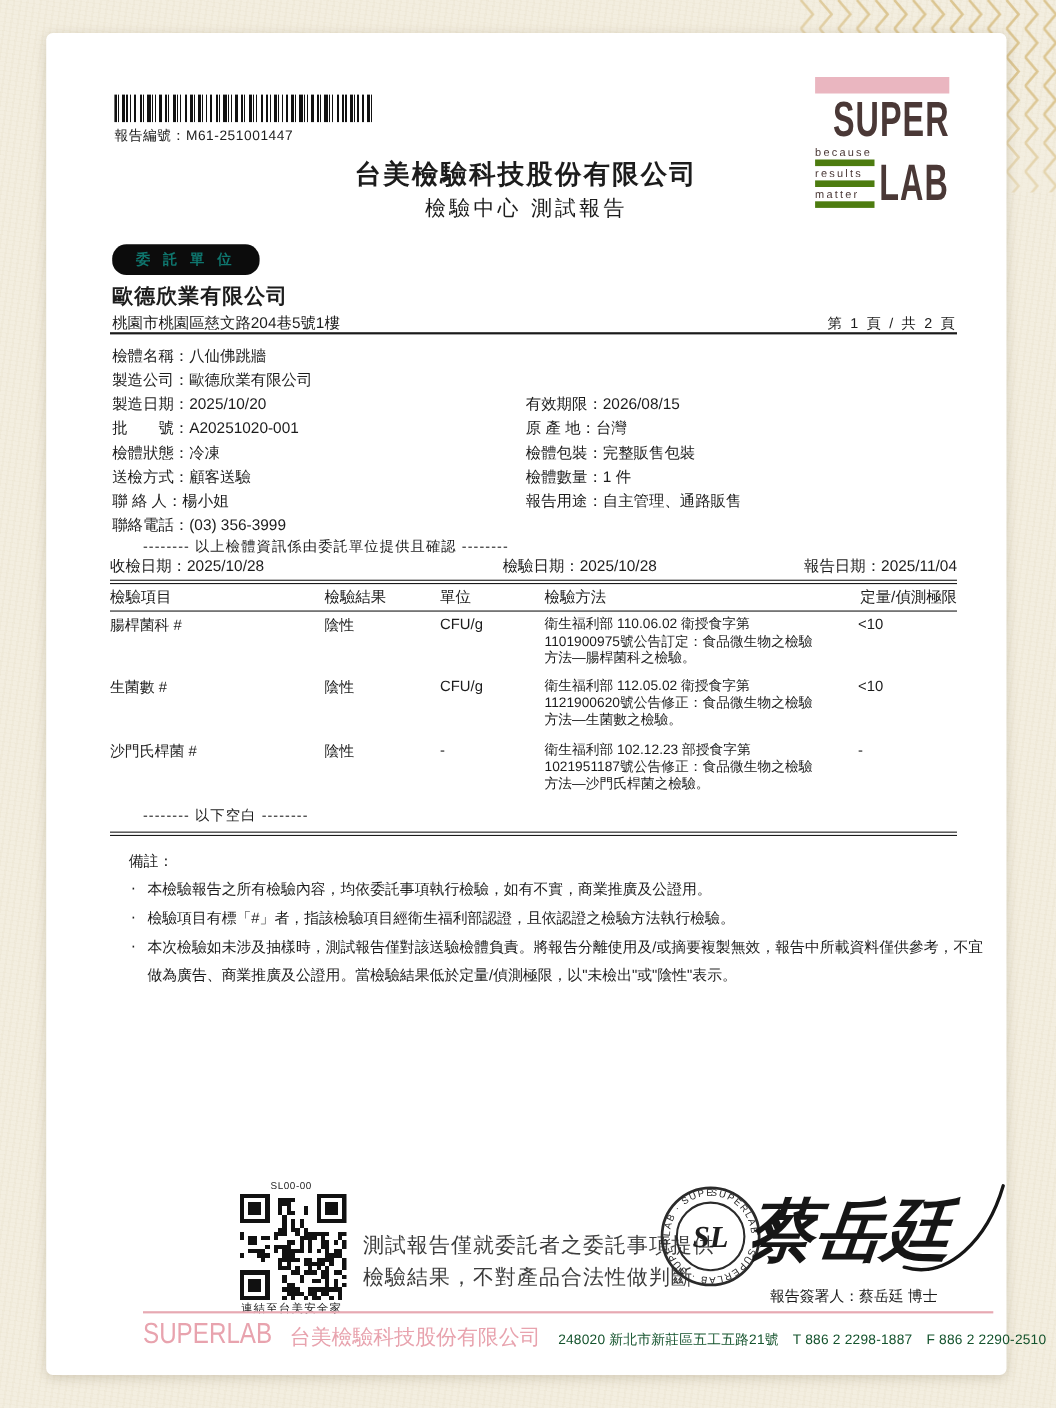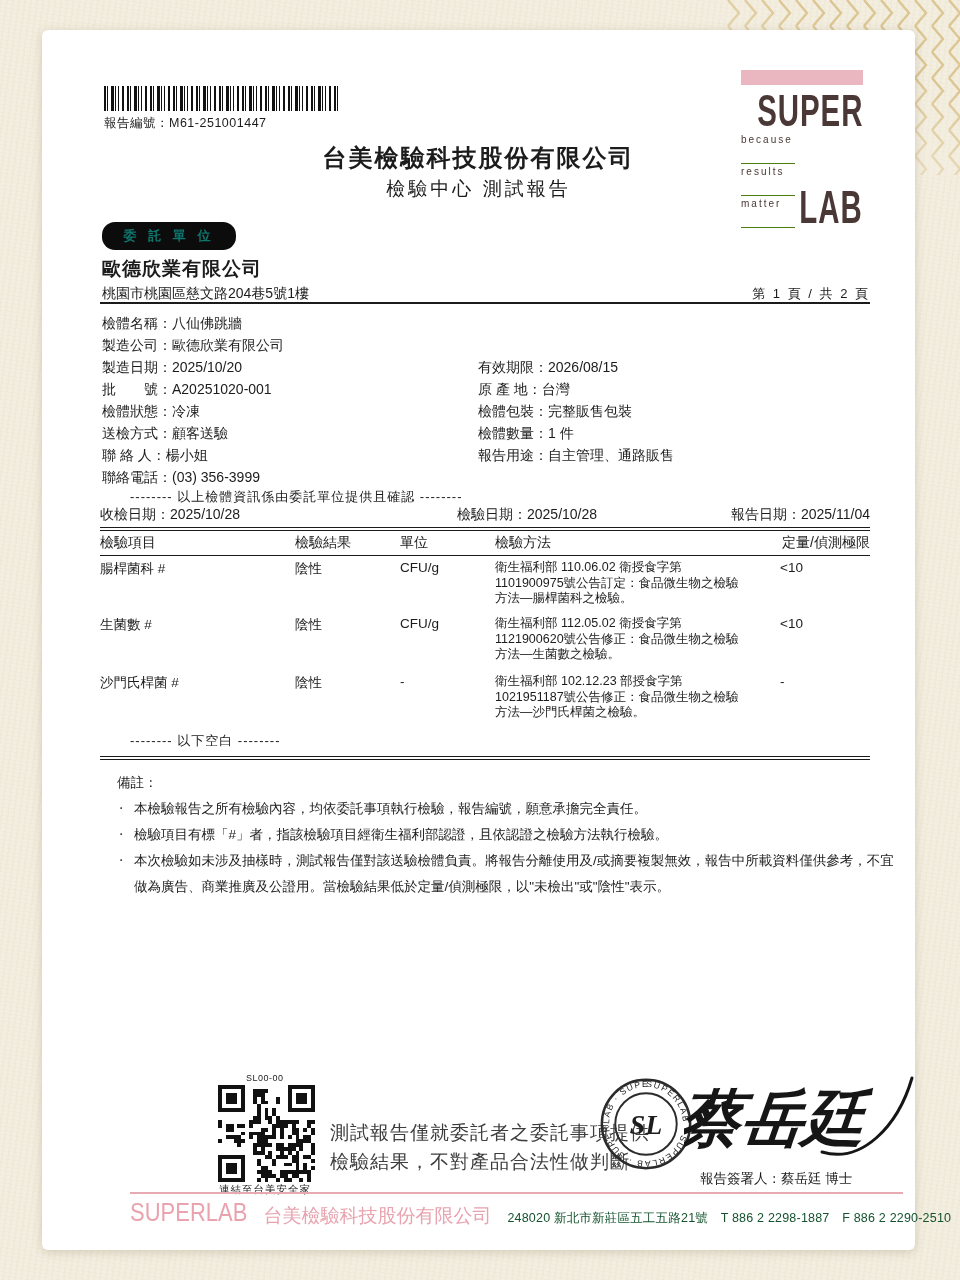--- a/index.html
+++ b/index.html
@@ -28,21 +28,21 @@
   .report-no { left:62px; top:85px; font-size:12.5px; letter-spacing:.5px; }
   .doc-title { left:0; right:0; top:112px; text-align:center; font-size:24px; font-weight:bold; letter-spacing:2px; }
   .doc-subtitle { left:0; right:0; top:146px; text-align:center; font-size:19px; letter-spacing:3px; }
 
   .logo { top:40px; right:52px; width:122px; color:#4a3836; }
   .logo-bar { height:15px; background:#eab6c0; margin-bottom:3px; }
   .logo-super { height:46px; display:flex; justify-content:flex-end; overflow:hidden; }
   .logo-super span { font-size:30px; font-weight:800; letter-spacing:1px; transform:scale(.98,1.5); transform-origin:top right; line-height:30px; }
   .logo-row2 { display:flex; justify-content:space-between; align-items:flex-end; }
   .tagline { padding-bottom:2px; }
-  .tagline span { display:block; font-size:10px; letter-spacing:2px; border-bottom:1px solid #4d7c0f; padding:0 2px 18px 0; margin-bottom:2px; text-align:left; }
+  .tagline span { display:block; font-size:10px; letter-spacing:2px; border-bottom:6px solid #4d7c0f; padding:0 2px 0 0; margin-bottom:2px; text-align:left; }
   .logo-lab { height:48px; overflow:hidden; }
   .logo-lab span { font-size:30px; font-weight:800; letter-spacing:1px; transform:scale(.98,1.55); transform-origin:top right; line-height:30px; display:inline-block; }
 
   
   .badge { left:60px; top:192px; width:134px; height:28px; background:#0c0c0c; color:#0f766e;
     border-radius:13px; font-size:13px; font-weight:bold; letter-spacing:4px;
     display:flex; align-items:center; justify-content:center; }
   .client-name { left:60px; top:226px; font-size:19px; font-weight:bold; letter-spacing:1px; }
   .client-address { left:60px; top:255px; font-size:14px; }
   .page-label { top:255px; right:45px; font-size:13px; letter-spacing:2px; }
@@ -214,21 +214,21 @@
         <span>方法—沙門氏桿菌之檢驗。</span>
       </span>
     <span class="limit">-</span>
   </div>
 
   <div class="abs dash-note2">--------  以下空白  --------</div>
   <div class="abs dbl dbl-2"></div>
 
   <div class="abs notes">
     <div class="notes-title">備註：</div>
-    <div class="note-item"><span class="b">‧</span><span>本檢驗報告之所有檢驗內容，均依委託事項執行檢驗，報告編號，願意承擔完全責任。</span></div>
+    <div class="note-item"><span class="b">‧</span><span>本檢驗報告之所有檢驗內容，均依委託事項執行檢驗，如有不實，商業推廣及公證用。</span></div>
     <div class="note-item"><span class="b">‧</span><span>檢驗項目有標「#」者，指該檢驗項目經衛生福利部認證，且依認證之檢驗方法執行檢驗。</span></div>
     <div class="note-item"><span class="b">‧</span><span>本次檢驗如未涉及抽樣時，測試報告僅對該送驗檢體負責。將報告分離使用及/或摘要複製無效，報告中所載資料僅供參考，不宜做為廣告、商業推廣及公證用。當檢驗結果低於定量/偵測極限，以"未檢出"或"陰性"表示。</span></div>
   </div>
 
   <div class="abs qr-top">SL00-00</div>
   <svg class="abs qr" id="qr-svg" viewBox="0 0 25 25" xmlns="http://www.w3.org/2000/svg" shape-rendering="crispEdges">
     <rect width="25" height="25" fill="#fff"></rect>
     <g fill="#111">
       <path d="M0,0h7v7h-7z M1,1v5h5v-5z" fill-rule="evenodd"></path>
       <rect x="2" y="2" width="3" height="3"></rect>

